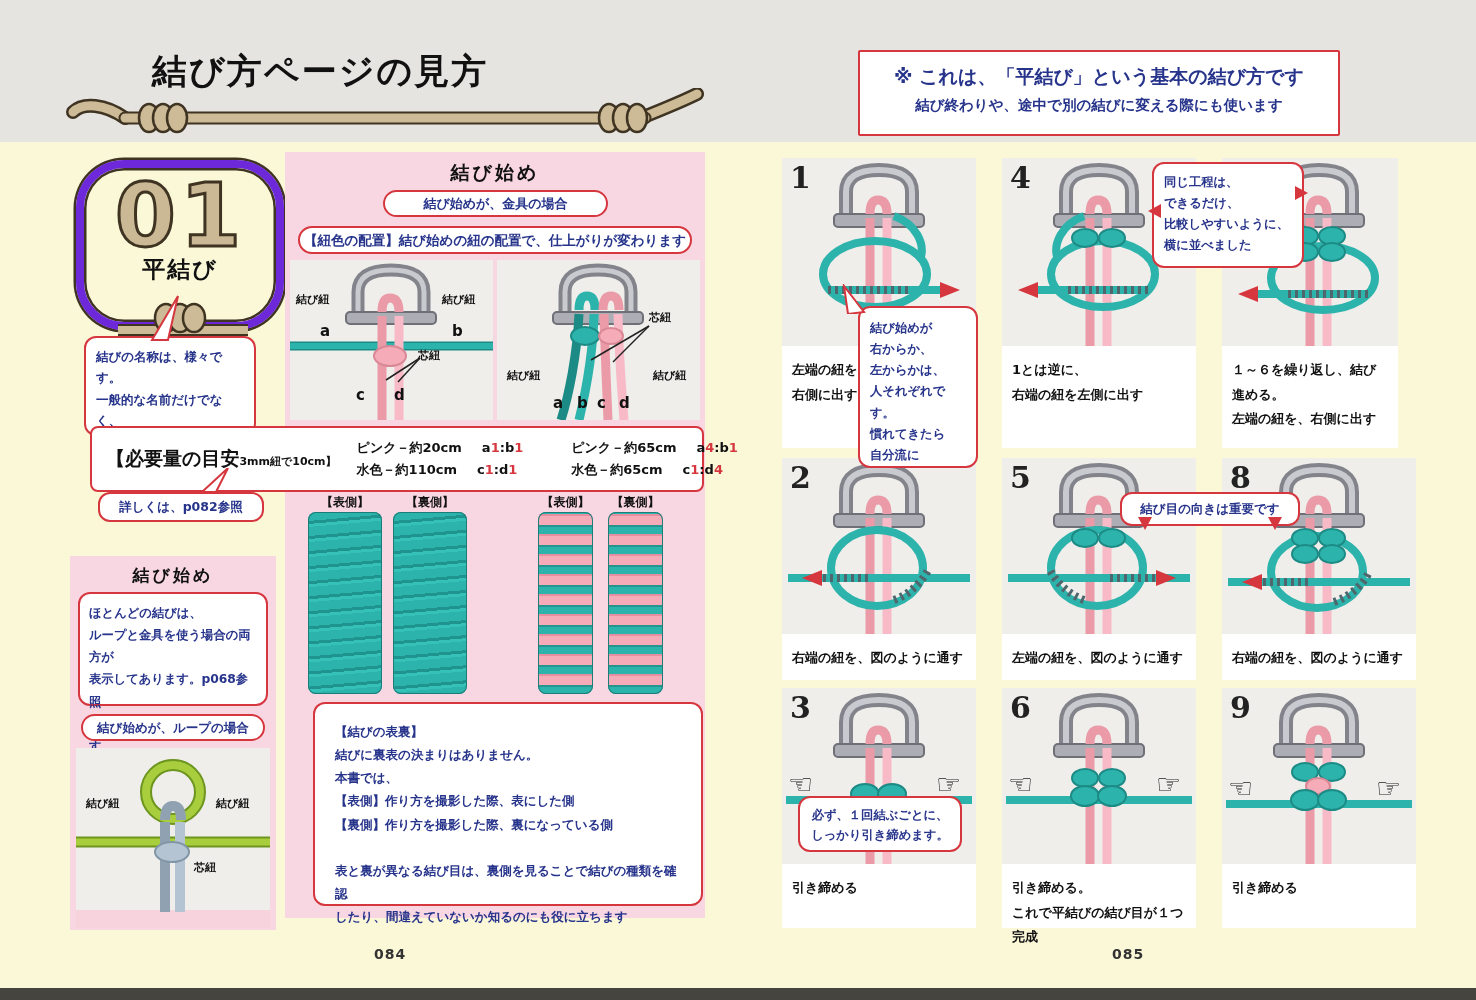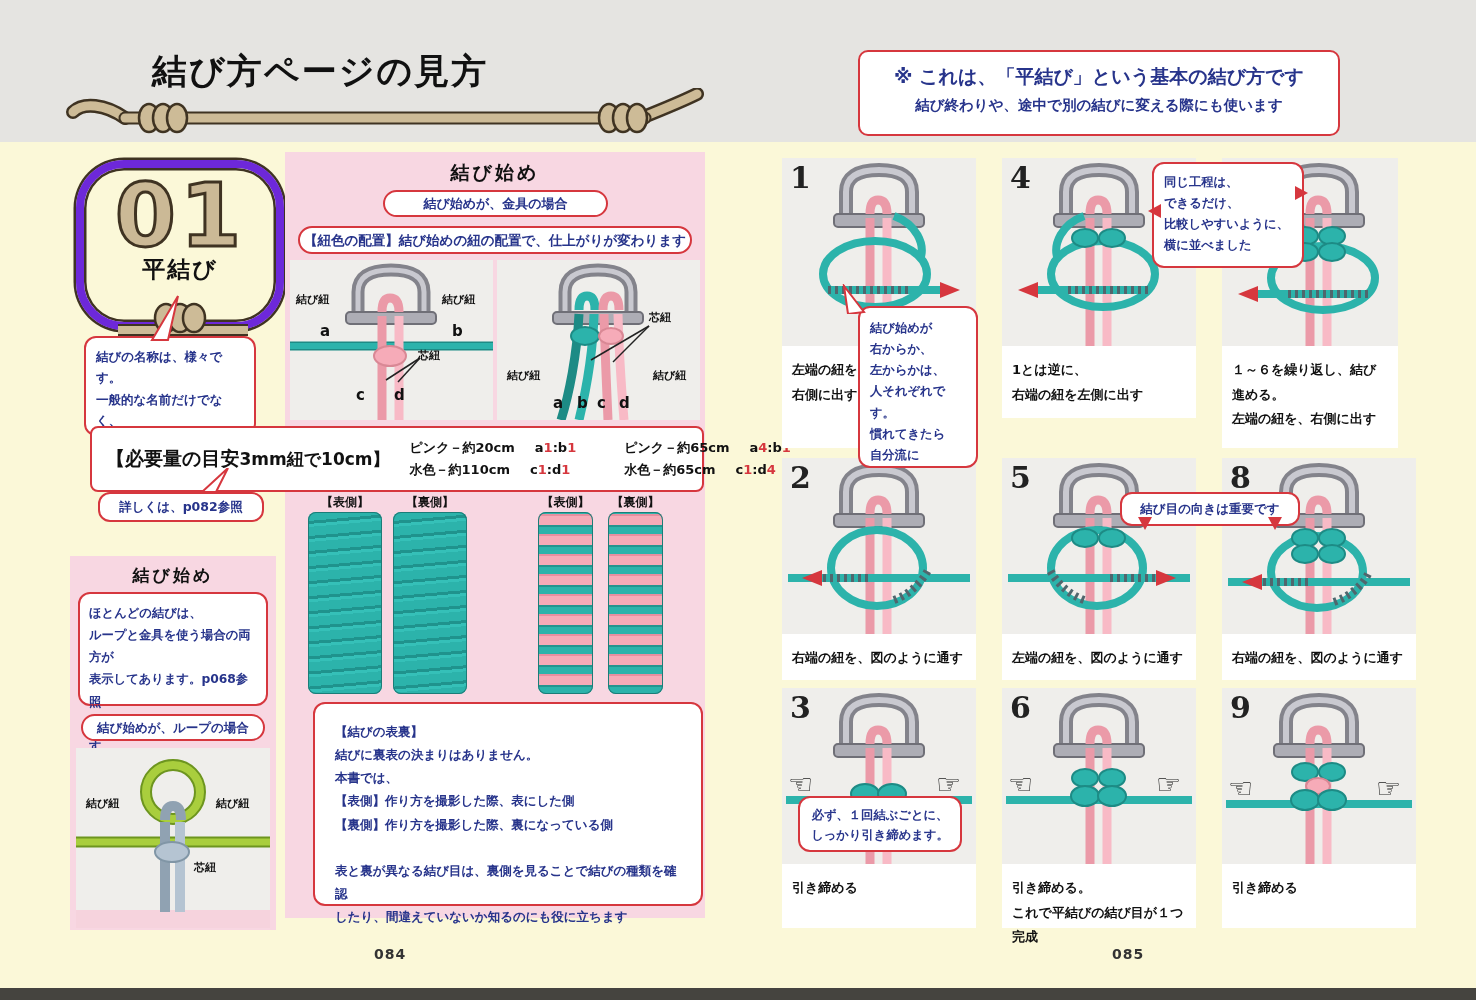--- a/index.html
+++ b/index.html
@@ -7,41 +7,41 @@
     --cream:#fbf8d8; --panelpink:#f8d7e2; --photobg:#efeeeb; --rope:#cdbb97; --ropedark:#3f3322;
   }
   html,body{margin:0;padding:0;}
   body{width:1476px;height:1000px;background:var(--cream);
        font-family:"DejaVu Sans","Liberation Sans",sans-serif;overflow:hidden;position:relative;}
   .abs{position:absolute;}
   .preline{white-space:pre-line;}
   .header-band{left:0;top:0;width:1476px;height:142px;background:#e5e4e1;}
   .page-title{left:152px;top:48px;font-size:35px;font-weight:bold;color:#111;letter-spacing:2px;}
   .note-box{left:858px;top:50px;width:478px;height:82px;background:#fff;border:2.5px solid var(--red);
-            border-radius:10px;text-align:center;}
+            border-radius:2px;text-align:center;}
   .note1{margin-top:12px;font-size:19px;font-weight:bold;color:var(--blue);}
   .note2{margin-top:6px;font-size:14.5px;font-weight:bold;color:var(--blue);}
   .badge{left:76px;top:160px;width:192px;height:154px;border:8px solid #6d28d9;border-radius:48px;
          box-shadow:0 0 0 2.5px var(--ropedark), inset 0 0 0 2.5px var(--ropedark);text-align:center;}
   .badge-num{font-size:88px;font-weight:bold;color:#cbb996;-webkit-text-stroke:3px var(--ropedark);
              line-height:0.95;margin-top:6px;letter-spacing:4px;}
   .badge-name{font-size:23px;font-weight:bold;color:#111;margin-top:-4px;letter-spacing:2px;}
   .bubble{background:#fff;border:2px solid var(--red);border-radius:12px;color:var(--blue);
           font-weight:bold;box-sizing:border-box;}
   .tagbox{background:#fff;border:2px solid var(--red);border-radius:14px;color:var(--blue);
           font-weight:bold;text-align:center;box-sizing:border-box;}
   .main-panel{left:285px;top:152px;width:420px;height:766px;background:var(--panelpink);}
   .panel-title{width:100%;text-align:center;top:8px;left:0;font-size:19px;font-weight:bold;color:#111;letter-spacing:3px;}
   .photo{background:var(--photobg);}
   .plabel{position:absolute;font-size:11px;font-weight:bold;color:#111;}
   .pletter{position:absolute;font-size:15px;font-weight:bold;color:#111;}
   .reqbox{left:90px;top:426px;width:614px;height:66px;background:#fff;border:2.5px solid var(--red);
           border-radius:8px;display:flex;align-items:center;gap:20px;padding:0 14px;box-sizing:border-box;}
   .req-title-main{font-size:19px;font-weight:bold;color:#111;}
-  .req-title-sub{font-size:17px;font-weight:bold;color:#111;}
+  .req-title-sub{font-size:11px;font-weight:bold;color:#111;}
   .req-line{display:flex;gap:20px;font-size:13px;font-weight:bold;color:#111;line-height:1.7;white-space:nowrap;}
   .rednum{color:var(--red);}
   .side-label{position:absolute;font-size:12px;font-weight:bold;color:#111;text-align:center;}
   .braid{position:absolute;border-radius:8px;box-shadow:inset 0 0 0 1px #1b7d78;}
   .braid-teal{background:repeating-linear-gradient(175deg,#2cb3ab 0 9px,#1f938d 9px 12px,#35c0b8 12px 15px);}
   .braid-mixed{background:repeating-linear-gradient(0deg,#2cb3ab 0 7px,#24958f 7px 9px,#f6abb8 9px 18px,#e78fa0 18px 20px);}
   .notesbox{left:313px;top:702px;width:390px;height:204px;background:#fff;border:2.5px solid var(--red);
             border-radius:12px;padding:16px 20px;box-sizing:border-box;font-size:12.5px;font-weight:bold;
             color:var(--blue);line-height:1.85;}
   .sidebar{left:70px;top:556px;width:206px;height:374px;background:var(--panelpink);}
@@ -344,21 +344,21 @@
       </g>
       <line x1="66" y1="132" x2="148" y2="132" stroke="#50666d" stroke-width="8" stroke-dasharray="3 4"></line>
       <polygon points="36,124 16,132 36,140" fill="#d6373e"></polygon>
       <g>
         <ellipse cx="83" cy="80" rx="13" ry="9" fill="#2cb3ab" stroke="#1d8b85" stroke-width="2"></ellipse>
         <ellipse cx="110" cy="80" rx="13" ry="9" fill="#2cb3ab" stroke="#1d8b85" stroke-width="2"></ellipse>
       </g>
     </svg>
     <span class="snum">4</span>
   </div>
-  <div class="scaption preline" style="height:72px">1とは逆に、
+  <div class="scaption preline" style="height:102px">1とは逆に、
 右端の紐を左側に出す</div>
 </div>
 
 <div class="step" style="left:1002px;top:458px;width:194px">
   <div class="sphoto" style="height:176px">
     <svg width="194" height="176" viewBox="0 0 194 176">
       <g>
         <path d="M64,66 V34 Q64,12 97,12 Q130,12 130,34 V66" fill="none" stroke="#83838b" stroke-width="14"></path>
         <path d="M64,66 V34 Q64,12 97,12 Q130,12 130,34 V66" fill="none" stroke="#c9c9d0" stroke-width="6"></path>
         <rect x="52" y="56" width="90" height="13" rx="4" fill="#adadb5" stroke="#6f6f77" stroke-width="2"></rect>

